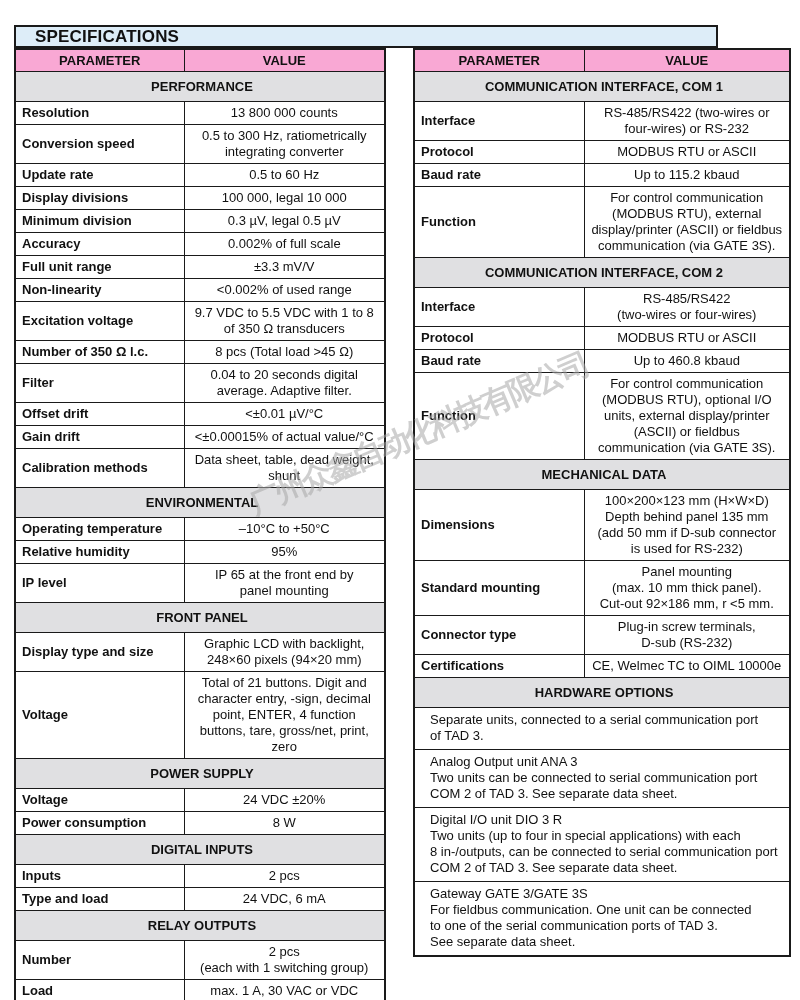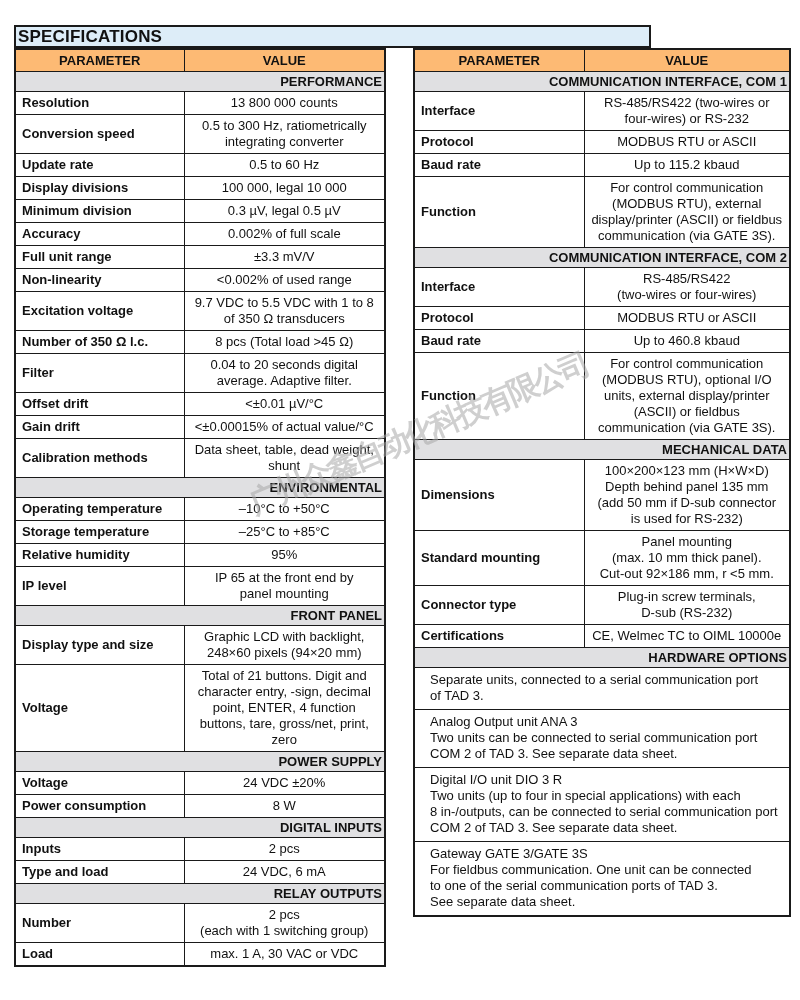--- a/index.html
+++ b/index.html
@@ -12,26 +12,26 @@
   html,body{margin:0;padding:0;background:#ffffff;}
   .page{
     position:relative;
     width:800px;height:1000px;
     background:#ffffff;
     font-family:"Liberation Sans","DejaVu Sans",sans-serif;
     color:var(--text);
     overflow:hidden;
   }
   .title-bar{
-    position:absolute;left:14px;top:25px;width:637px;height:23px;
+    position:absolute;left:14px;top:25px;width:704px;height:23px;
     box-sizing:border-box;
     background:var(--title-bg);
     border:2px solid var(--border);
     font-weight:bold;font-size:17px;line-height:19px;
-    padding-left:2px;
+    padding-left:19px;
     letter-spacing:0.2px;
   }
   table.spec{
     position:absolute;
     border-collapse:collapse;
     table-layout:fixed;
     background:#ffffff;
     border:2px solid var(--border);
   }
   table.left{left:14px;top:48px;width:370px;}
@@ -43,28 +43,28 @@
   .spec th,.spec td{
     border:1px solid var(--border);
     font-size:13px;
     vertical-align:middle;
     box-sizing:border-box;
   }
   .spec thead th{
     height:22px;
     font-weight:bold;
     text-align:center;
-    background:#fdba74;
+    background:#f9a8d4;
     padding:2px;
   }
   .spec th.section{
-    height:20px;
+    height:30px;
     background:var(--section-bg);
     font-weight:bold;
-    text-align:right;
+    text-align:center;
     padding:2px 2px 2px 6px;
   }
   .spec td.param{
     font-weight:bold;
     text-align:left;
     padding:3px 4px 3px 6px;
     line-height:16px;
     height:22px;
   }
   .spec td.value{
@@ -178,24 +178,20 @@
 shunt</td>
         </tr>
         <tr>
           <th colspan="2" class="section">ENVIRONMENTAL</th>
         </tr>
         <tr>
           <td class="param">Operating temperature</td>
           <td class="value">–10°C to +50°C</td>
         </tr>
         <tr>
-          <td class="param">Storage temperature</td>
-          <td class="value">–25°C to +85°C</td>
-        </tr>
-        <tr>
           <td class="param">Relative humidity</td>
           <td class="value">95%</td>
         </tr>
         <tr>
           <td class="param">IP level</td>
           <td class="value">IP 65 at the front end by
 panel mounting</td>
         </tr>
         <tr>
           <th colspan="2" class="section">FRONT PANEL</th>

